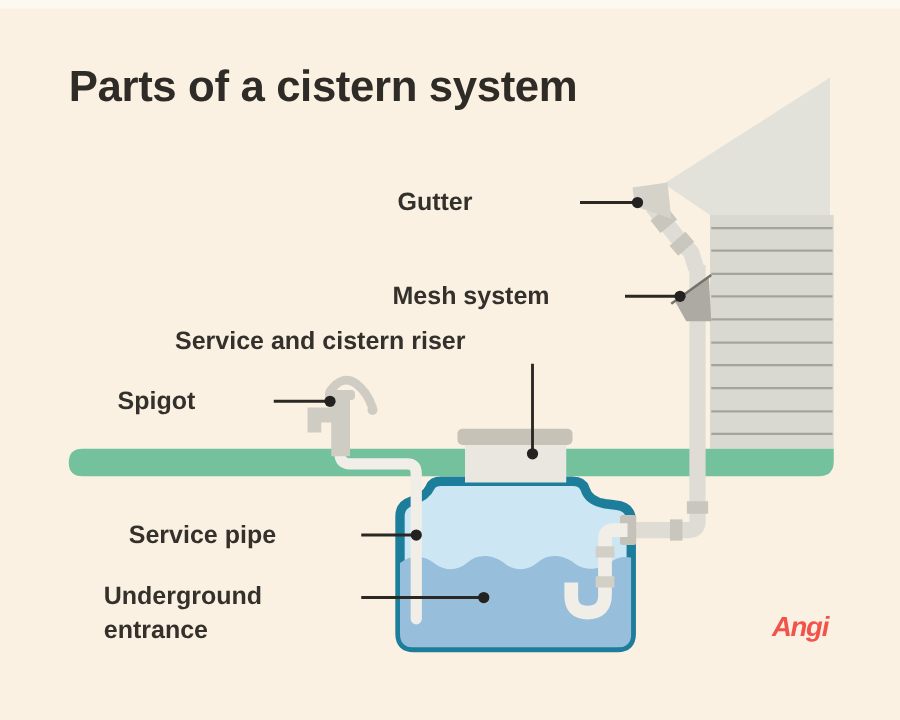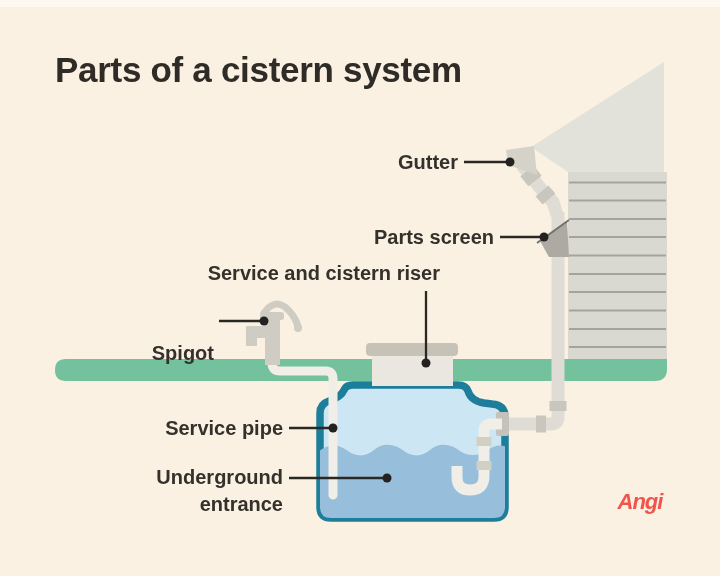--- a/index.html
+++ b/index.html
@@ -11,25 +11,25 @@
   .top-strip{position:absolute;left:0;top:0;width:720px;height:7px;background:#FDF9F1;}
   .diagram-svg{position:absolute;left:0;top:0;}
   .title{
     position:absolute;left:55px;top:50px;width:620px;
     font-size:35px;font-weight:700;letter-spacing:-0.3px;color:#2F2C27;
   }
   .lbl{
     position:absolute;font-size:20px;font-weight:700;color:#34312C;line-height:24px;
     white-space:nowrap;
   }
-  .lbl.right{text-align:right;}
+  .lbl.right{text-align:left;}
   .lbl-gutter{left:318px;top:150px;width:140px;}
   .lbl-mesh{left:314px;top:225px;width:180px;}
   .lbl-riser{left:140px;top:261px;width:300px;}
-  .lbl-spigot{left:94px;top:309px;width:120px;margin-top:32px;}
+  .lbl-spigot{left:94px;top:309px;width:120px;}
   .lbl-suction{left:103px;top:416px;width:180px;}
   .lbl-underground{left:83px;top:464px;width:200px;line-height:27px;white-space:normal;}
   .brand{
     position:absolute;left:598px;top:489px;width:84px;text-align:center;
     font-size:22px;font-weight:700;font-style:italic;letter-spacing:-1px;color:#F2544B;
   }
 </style>
 </head>
 <body>
 
@@ -114,21 +114,21 @@
     <circle cx="426" cy="363" r="4.5"></circle>
     <circle cx="264" cy="321" r="4.5"></circle>
     <circle cx="333" cy="428" r="4.5"></circle>
     <circle cx="387" cy="478" r="4.5"></circle>
   </g>
 </svg>
 
 <div class="title">Parts of a cistern system</div>
 
 <div class="lbl lbl-gutter right">Gutter</div>
-<div class="lbl lbl-mesh right">Parts screen</div>
+<div class="lbl lbl-mesh right">Mesh system</div>
 <div class="lbl lbl-riser right">Service and cistern riser</div>
 <div class="lbl lbl-spigot right">Spigot</div>
 <div class="lbl lbl-suction right">Service pipe</div>
 <div class="lbl lbl-underground right">
   <span>Underground</span><br>
   <span>entrance</span>
 </div>
 
 <div class="brand">Angi</div>
 

